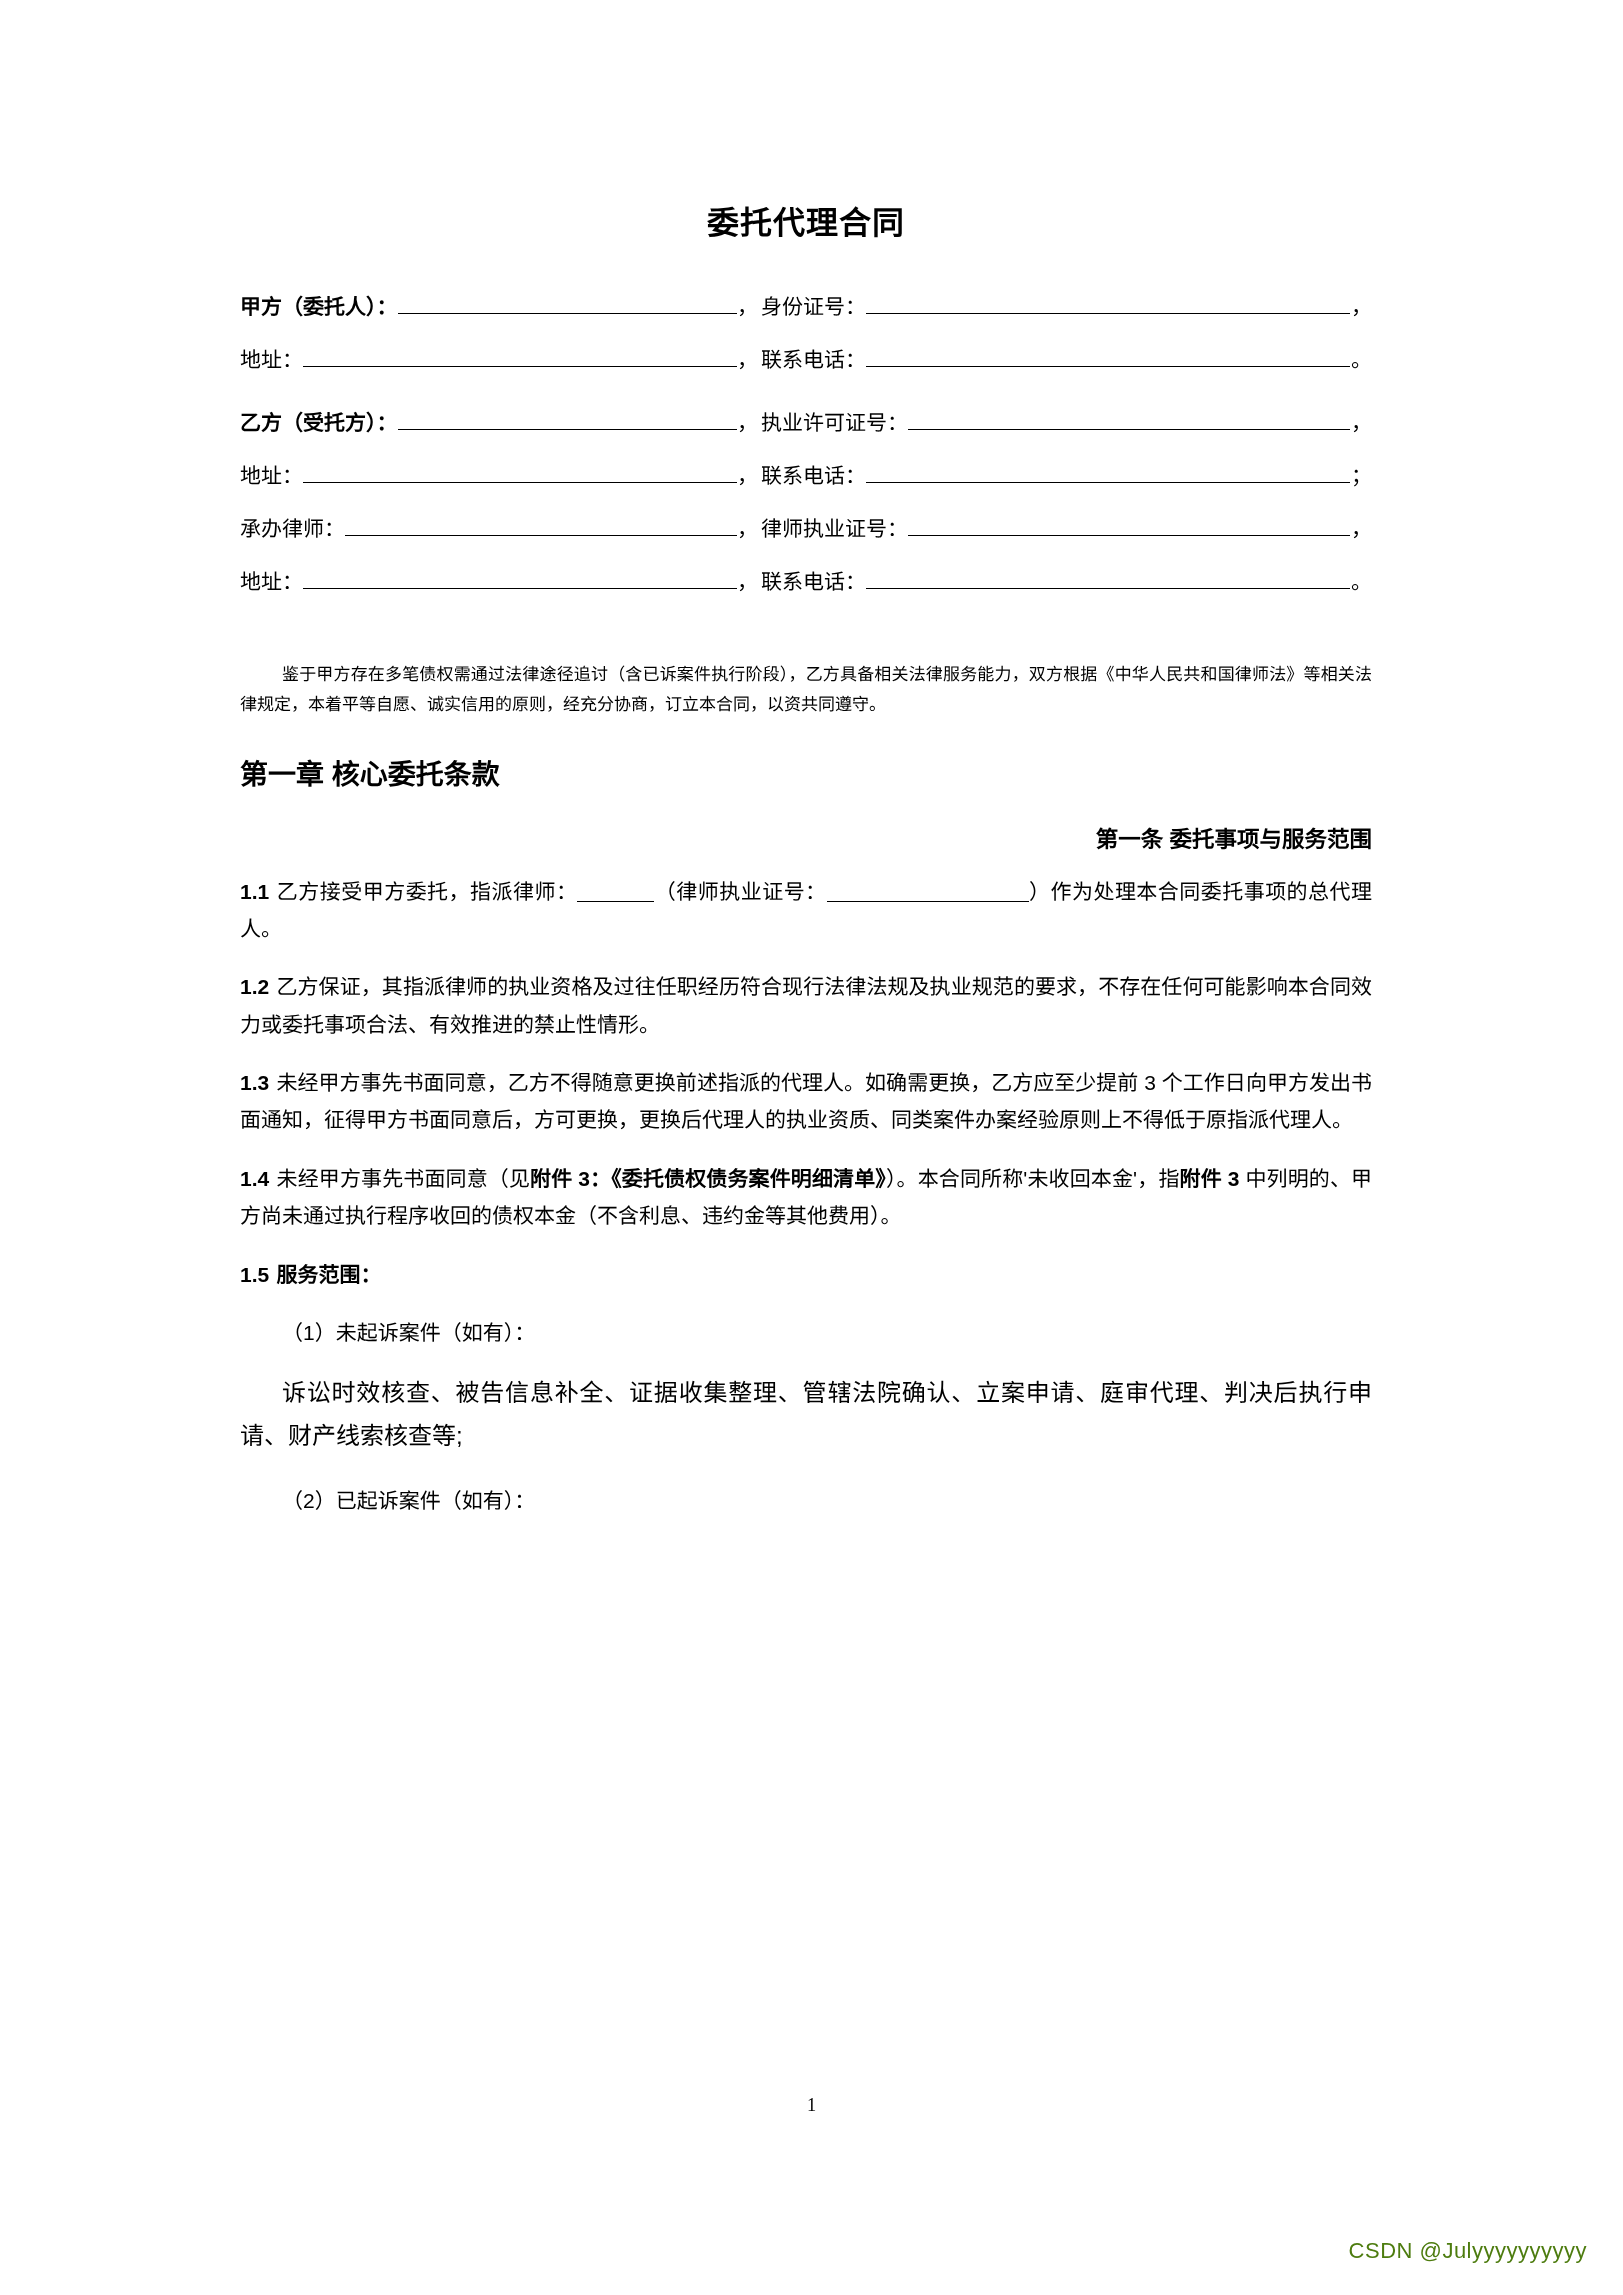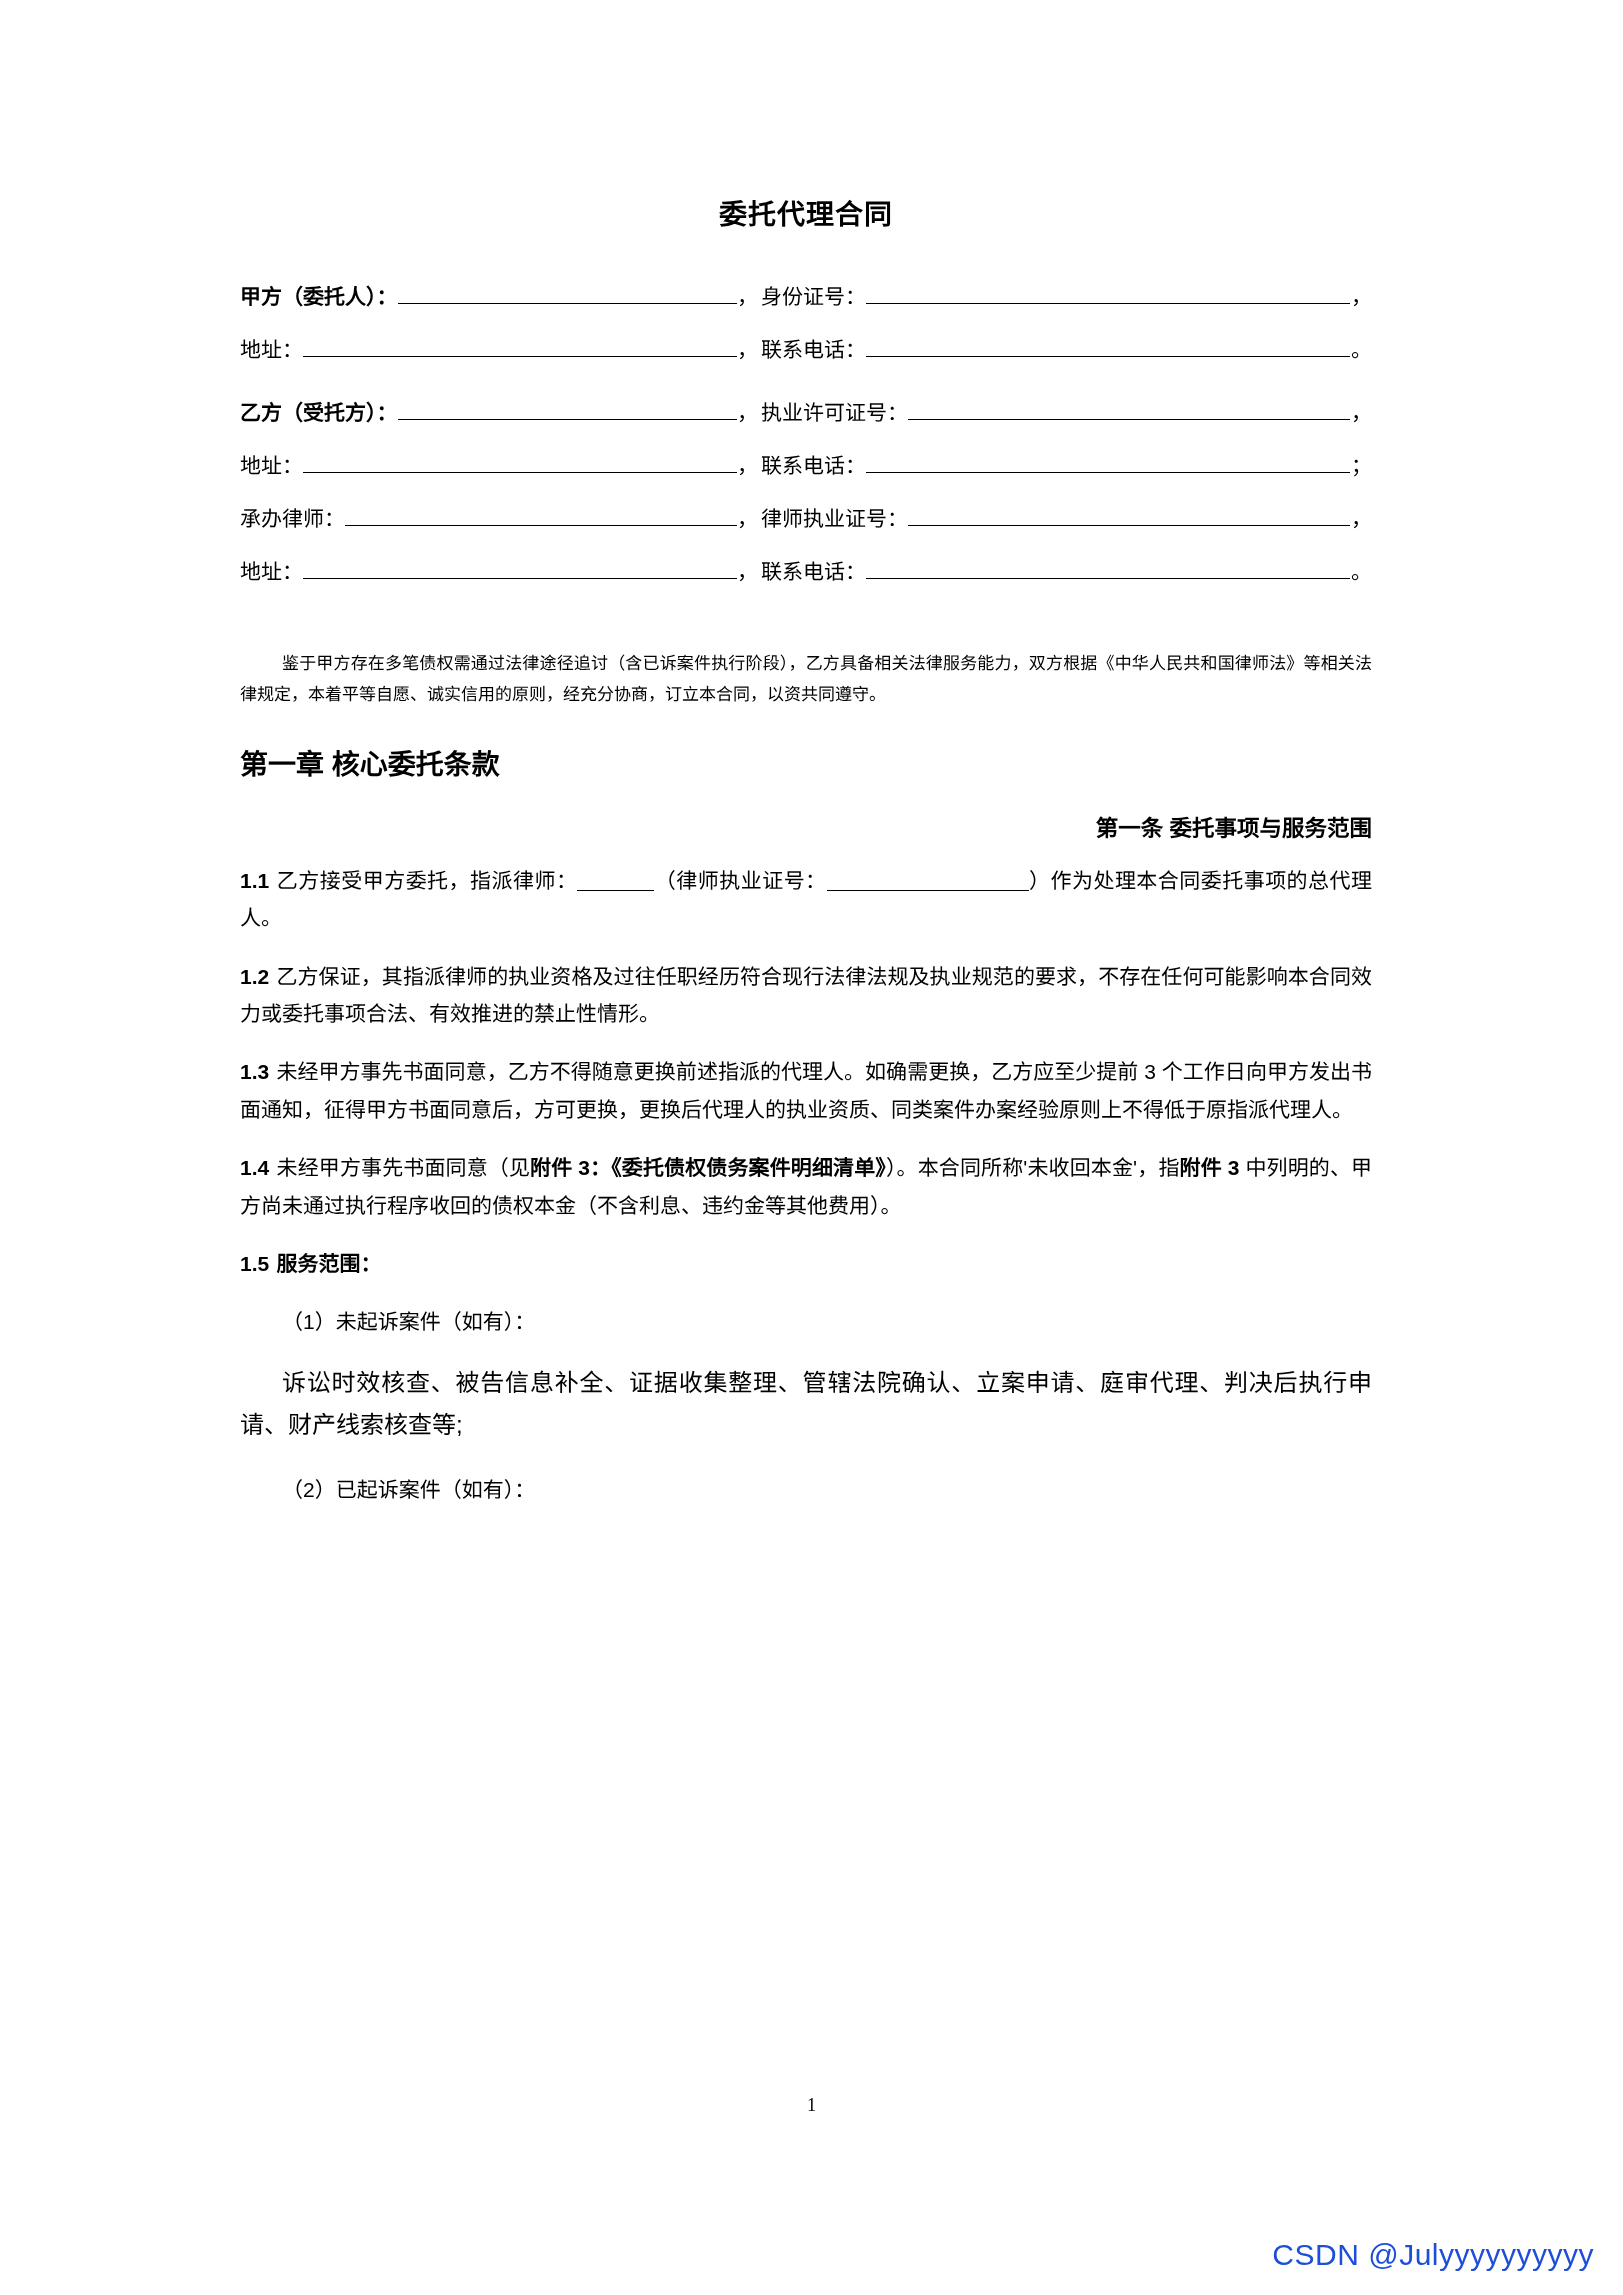--- a/index.html
+++ b/index.html
@@ -24,24 +24,24 @@
   .content {
     position: absolute;
     left: 240px;
     top: 0;
     width: 1132px;
   }
 
   
   .doc-title {
     text-align: center;
-    font-size: 28px;
+    font-size: 32px;
     font-weight: bold;
     letter-spacing: 1px;
-    margin: 6px;
+    margin: 12px;
     padding-top: 193px;
     line-height: 1.15;
   }
 
   
   .form-block {
     margin-top: 51px;
   }
   .form-row {
     display: flex;
@@ -154,24 +154,24 @@
     position: absolute;
     left: 0;
     right: 0;
     top: 2095px;
     text-align: center;
     font-size: 18.4px;
     font-family: "Liberation Serif", "DejaVu Serif", serif;
   }
   .watermark {
     position: absolute;
-    right: 29px;
+    right: 36px;
     top: 2238px;
-    font-size: 30px;
-    color: #1d4ed8;
+    font-size: 22px;
+    color: #4d7c0f;
     letter-spacing: 0.5px;
     white-space: nowrap;
   }
 </style>
 </head>
 <body>
 
 <div class="page">
 
   <div class="content">

